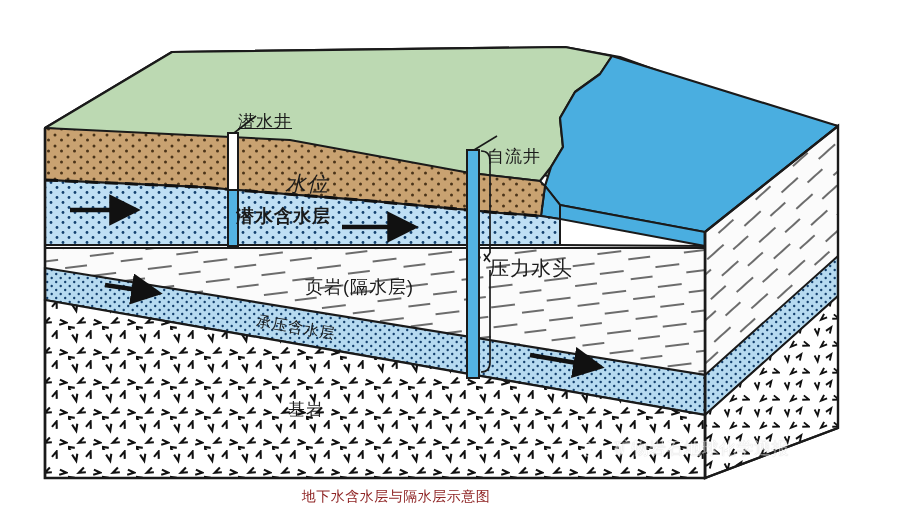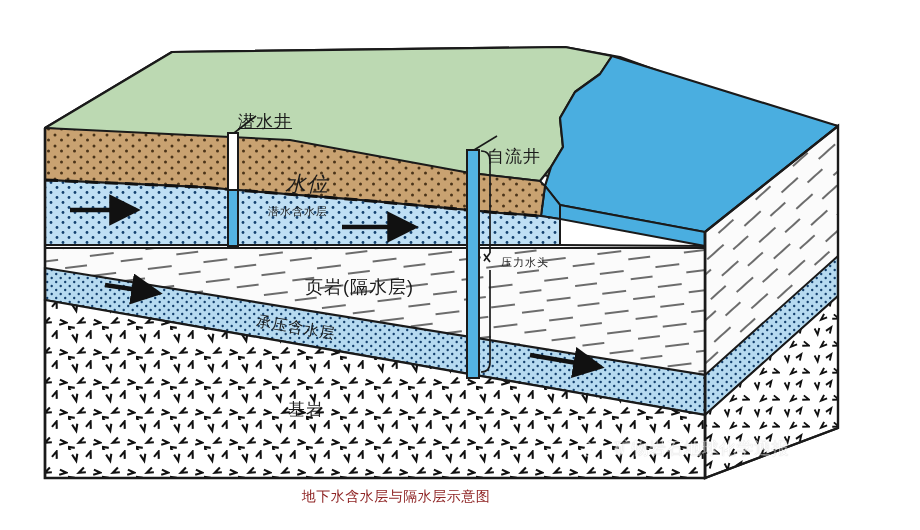--- a/index.html
+++ b/index.html
@@ -26,25 +26,25 @@
     position: absolute;
     font-family: "Liberation Sans", "DejaVu Sans", sans-serif;
     color: #1a1a1a;
     white-space: nowrap;
     letter-spacing: 1px;
     font-weight: 400;
   }
   #lbl-water-table-well { left: 238px; top: 110px; font-size: 17px; text-decoration: underline; }
   #lbl-artesian-well    { left: 487px; top: 145px; font-size: 17px; text-align: right; }
   #lbl-water-level      { left: 285px; top: 170px; font-size: 21px; font-style: italic; }
-  #lbl-unconfined-aq    { left: 268px; top: 204px; font-size: 11px; }
+  #lbl-unconfined-aq    { left: 236px; top: 204px; font-size: 18px; font-weight: bold; }
   #lbl-shale            { left: 305px; top: 275px; font-size: 18px; }
   #lbl-confined-aq      { left: 258px; top: 312px; font-size: 15px;
                           transform: rotate(9.5deg); transform-origin: left top; }
-  #lbl-pressure-head    { left: 489px; top: 255px; font-size: 11px; margin-left: 12px; }
+  #lbl-pressure-head    { left: 489px; top: 255px; font-size: 20px; }
   #lbl-bedrock          { left: 288px; top: 398px; font-size: 17px; }
 
   #caption {
     position: absolute;
     left: 0;
     top: 488px;
     width: 792px;
     text-align: center;
     font-size: 14px;
     color: #8e2323;

